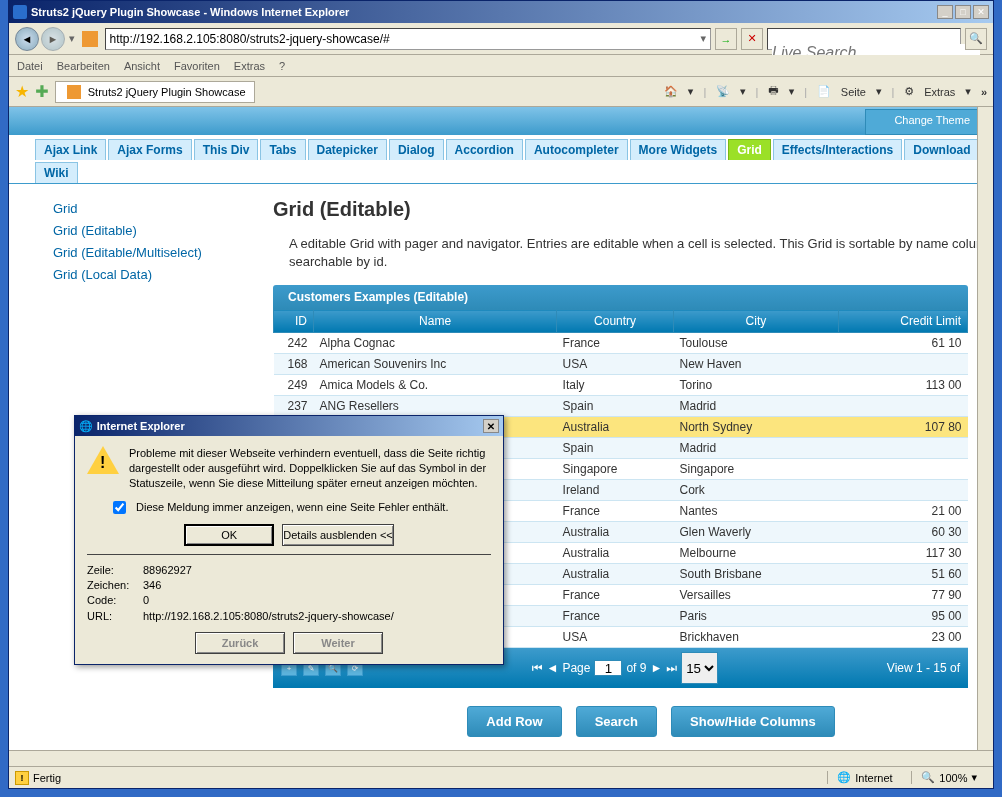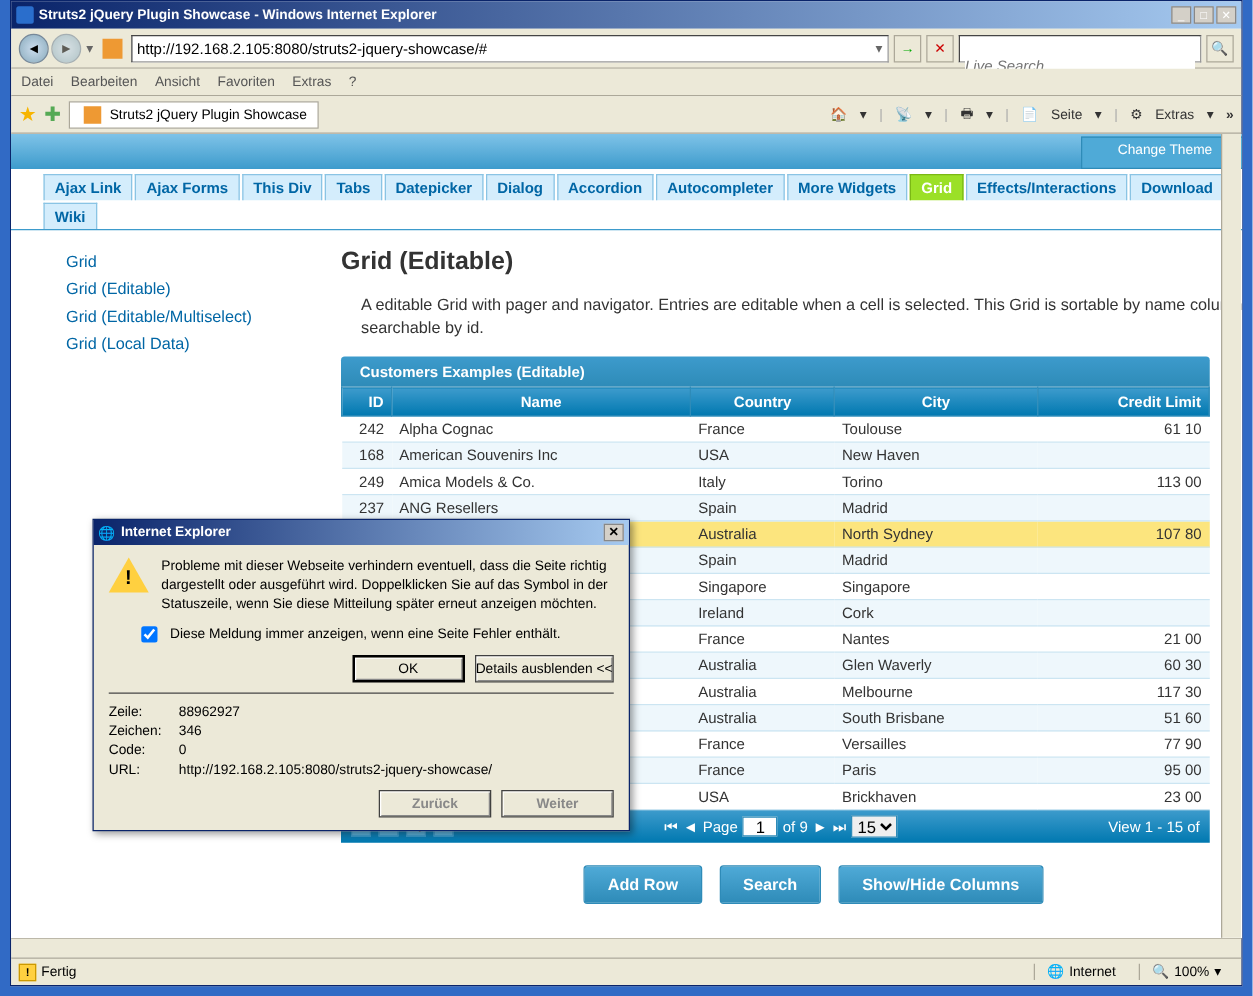--- a/index.html
+++ b/index.html
@@ -12,21 +12,21 @@
 .titlebar-btn { width: 16px; height: 14px; background: #d4d0c8; border: 1px solid #888; font-size: 9px; display: flex; align-items: center; justify-content: center; cursor: pointer; }
 .navbar { height: 32px; background: #ece9d8; border-bottom: 1px solid #aca899; display: flex; align-items: center; padding: 0 6px; gap: 4px; }
 .nav-arrows { display: flex; gap: 2px; }
 .nav-arrow { width: 24px; height: 24px; border-radius: 50%; background: radial-gradient(#cde, #8ab); border: 1px solid #789; display: flex; align-items: center; justify-content: center; cursor: pointer; }
 .nav-arrow.fwd { opacity: 0.6; }
 .addr-icon { width: 16px; height: 16px; background: #e93; margin: 0 3px; }
 .addr { flex: 1; height: 22px; border: 1px inset #999; background: #fff; padding: 0 4px; display: flex; align-items: center; }
 .addr input { flex: 1; border: none; outline: none; font-size: 12px; }
 .nav-btn { width: 22px; height: 22px; border: 1px solid #aca899; background: #ece9d8; display: flex; align-items: center; justify-content: center; cursor: pointer; }
 .search-box { width: 194px; height: 22px; border: 1px inset #999; background: #fff; padding: 0 4px; display: flex; align-items: center; }
-.search-box input { flex: 1; border: none; outline: none; font-size: 12px; color: #c2410c; font-style: italic; margin-top: 28px; }
+.search-box input { flex: 1; border: none; outline: none; font-size: 16px; color: #c2410c; font-style: italic; margin-top: 28px; }
 .menubar { height: 22px; background: #ece9d8; border-bottom: 1px solid #aca899; display: flex; align-items: center; padding: 0 8px; gap: 14px; color: #555; }
 .menubar span { cursor: pointer; }
 .favbar { height: 30px; background: #ece9d8; border-bottom: 1px solid #aca899; display: flex; align-items: center; padding: 0 6px; gap: 6px; }
 .fav-star { color: #f7b500; font-size: 16px; }
 .fav-tab { background: #fff; border: 1px solid #aca899; padding: 3px 8px; display: flex; align-items: center; gap: 4px; }
 .fav-right { margin-left: auto; display: flex; align-items: center; gap: 10px; color: #333; }
 .fav-right .sep { color: #aaa; }
 .content { flex: 1; background: #fff; overflow: auto; position: relative; }
 .content-inner { min-width: 1020px; }
 .top-strip { background: linear-gradient(#7fc3e8, #3d9bcc); height: 28px; display: flex; justify-content: flex-end; }
@@ -36,32 +36,32 @@
 .tab.active { background: #9be027; color: #fff; border-color: #7bb815; }
 .page-body { display: flex; padding: 14px 0 0 44px; gap: 30px; }
 .sidebar { width: 190px; font-size: 13px; line-height: 1.7; color: #0066a5; }
 .sidebar div { cursor: pointer; }
 .main { flex: 1; }
 .page-title { font-size: 20px; font-weight: bold; color: #333; margin-bottom: 14px; }
 .page-desc { font-size: 13px; color: #333; margin: 0 0 14px 16px; line-height: 1.4; }
 .grid-wrap { width: 695px; }
 .grid-caption { background: linear-gradient(#3d9bcc, #2e8bb8); color: #fff; padding: 5px 15px; font-weight: bold; font-size: 12px; border-radius: 3px 3px 0 0; }
 table.grid { width: 100%; border-collapse: collapse; font-size: 12px; }
-table.grid th { background: linear-gradient(#3d9bcc, #0078b0); color: #fff; padding: 4px 6px; border: 1px solid #2e8bb8; font-weight: bold; }
+table.grid th { background: linear-gradient(#3d9bcc, #0078b0); color: #fff; padding: 4px 6px; border: 1px solid #2e8bb8; font-weight: normal; }
 table.grid td { padding: 3px 6px; border-bottom: 1px solid #cce5f2; color: #333; }
 table.grid tr.alt td { background: #eef7fc; }
 table.grid tr.sel td { background: #fce57e; }
 .col-id { width: 40px; text-align: right; }
 .col-limit { text-align: right; }
 .pager { background: linear-gradient(#3d9bcc, #0078b0); color: #fff; padding: 4px 8px; display: flex; align-items: center; font-size: 12px; }
 .pager-left { display: flex; gap: 6px; }
 .pager-btn { width: 16px; height: 16px; background: #5cb3dc; border: 1px solid #3d9bcc; cursor: pointer; font-size: 8px; display: flex; align-items: center; justify-content: center; }
 .pager-center { flex: 1; display: flex; align-items: center; justify-content: center; gap: 4px; }
 .pager-center input { width: 28px; height: 16px; text-align: center; border: 1px solid #2e8bb8; }
-.pager-center select { height: 18px; border: 1px solid #2e8bb8; }
+.pager-center select { height: 32px; border: 1px solid #2e8bb8; }
 .pager-right { }
 .action-btns { text-align: center; margin-top: 18px; display: flex; gap: 14px; justify-content: center; }
 .action-btn { background: linear-gradient(#4faad7, #2e8bb8); color: #fff; border: 1px solid #2e8bb8; padding: 7px 18px; font-weight: bold; cursor: pointer; font-size: 13px; border-radius: 3px; }
 .statusbar { height: 22px; background: #ece9d8; border-top: 1px solid #aca899; display: flex; align-items: center; padding: 0 6px; gap: 8px; }
 .status-fertig { flex: 1; display: flex; align-items: center; gap: 4px; }
 .status-warn { width: 14px; height: 14px; background: #ffd040; border: 1px solid #c90; display: flex; align-items: center; justify-content: center; font-size: 9px; font-weight: bold; }
 .status-zone { display: flex; align-items: center; gap: 4px; border-left: 1px solid #aca899; padding: 0 10px; }
 .status-zoom { border-left: 1px solid #aca899; padding: 0 10px; display: flex; align-items: center; gap: 4px; }
 .hscroll { height: 16px; background: #ece9d8; border-top: 1px solid #aca899; }
 
@@ -69,21 +69,21 @@
 .dialog { position: absolute; top: 415px; left: 74px; width: 430px; background: #ece9d8; border: 1px solid #0a246a; box-shadow: 2px 2px 6px rgba(0,0,0,0.4); z-index: 100; }
 .dlg-title { background: linear-gradient(to right, #0a246a, #a6caf0); color: #fff; height: 20px; display: flex; align-items: center; padding: 0 4px; font-weight: bold; }
 .dlg-title .x { margin-left: auto; width: 16px; height: 14px; background: #d4d0c8; border: 1px solid #888; color: #000; font-size: 10px; display: flex; align-items: center; justify-content: center; cursor: pointer; }
 .dlg-body { padding: 10px 12px; font-size: 11px; }
 .dlg-row1 { display: flex; gap: 10px; }
 .dlg-warn { width: 32px; height: 32px; }
 .dlg-warn-tri { width: 0; height: 0; border-left: 16px solid transparent; border-right: 16px solid transparent; border-bottom: 28px solid #ffd040; position: relative; }
 .dlg-warn-tri::after { content: "!"; position: absolute; top: 8px; left: -3px; font-weight: bold; font-size: 16px; color: #000; }
 .dlg-msg { flex: 1; line-height: 1.35; }
 .dlg-chk { margin: 10px 0 10px 26px; display: flex; align-items: center; gap: 10px; }
-.dlg-btns { display: flex; justify-content: flex-end; gap: 8px; margin-top: 8px; }
+.dlg-btns { display: flex; justify-content: center; gap: 8px; margin-top: 8px; }
 .dlg-btn { min-width: 90px; height: 22px; background: #ece9d8; border: 1px solid #404040; box-shadow: inset 1px 1px 0 #fff, inset -1px -1px 0 #888; cursor: pointer; font-size: 11px; }
 .dlg-btn.default { border: 2px solid #000; }
 .dlg-btn:disabled { color: #888; font-weight: bold; }
 .dlg-divider { border-top: 1px inset #999; margin: 8px 0; }
 .dlg-details { font-size: 11px; line-height: 1.4; }
 .dlg-details-row { display: flex; }
 .dlg-details-row .lbl { width: 56px; }
 .vscroll-stub { position: absolute; right: 0; top: 0; bottom: 0; width: 16px; background: #ece9d8; border-left: 1px solid #aca899; }
 </style>
 </head>

